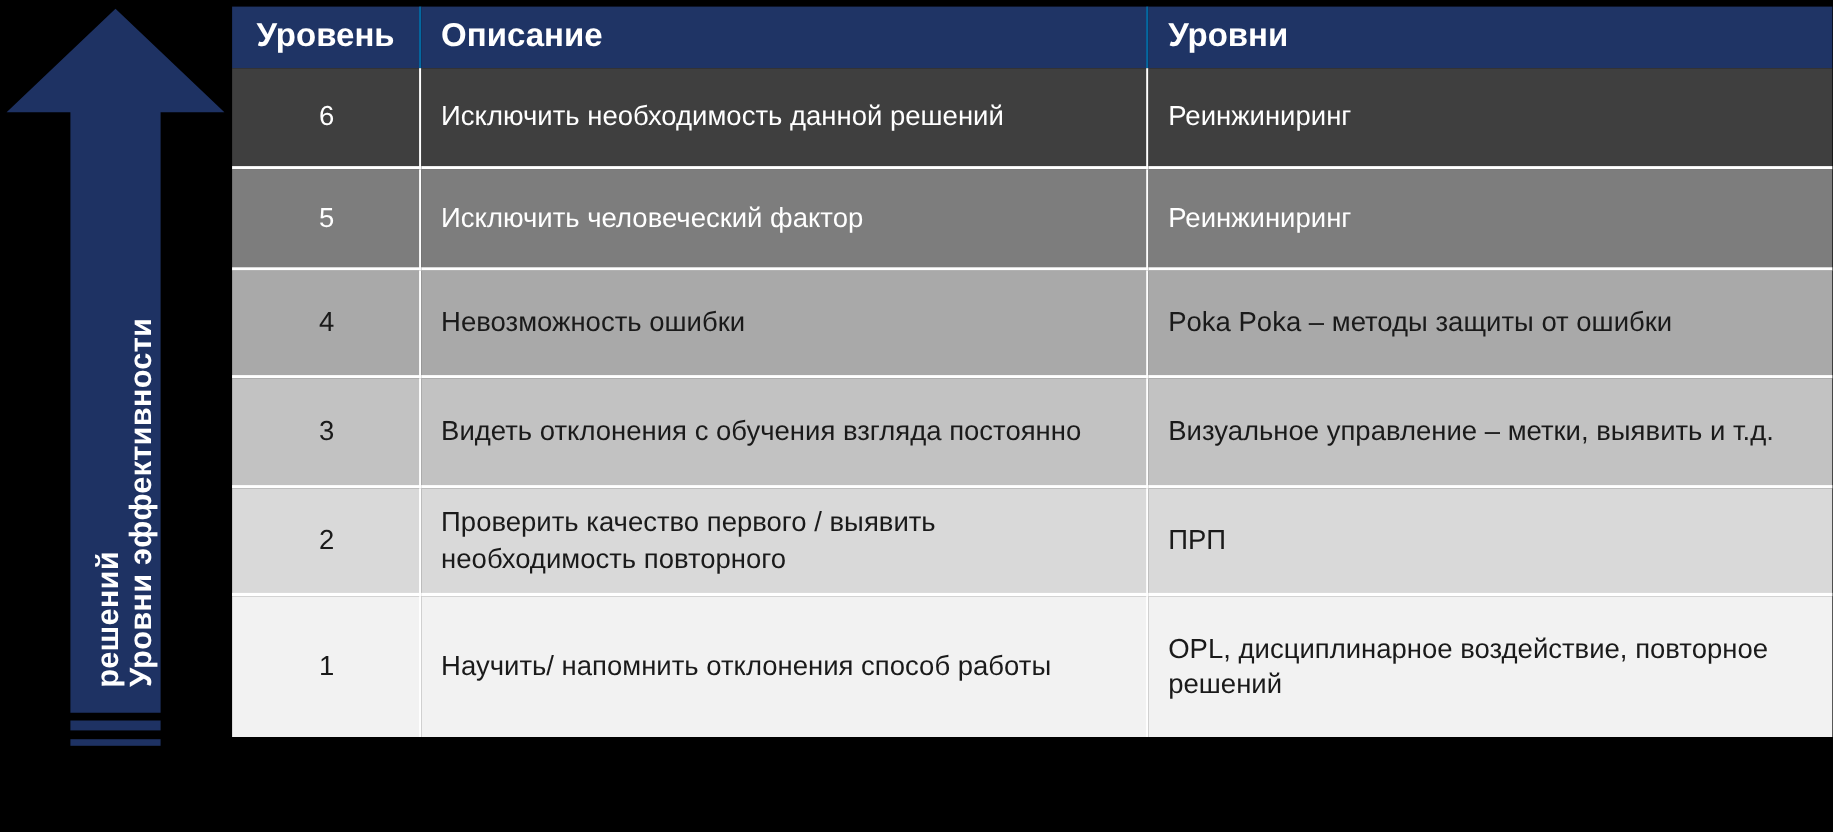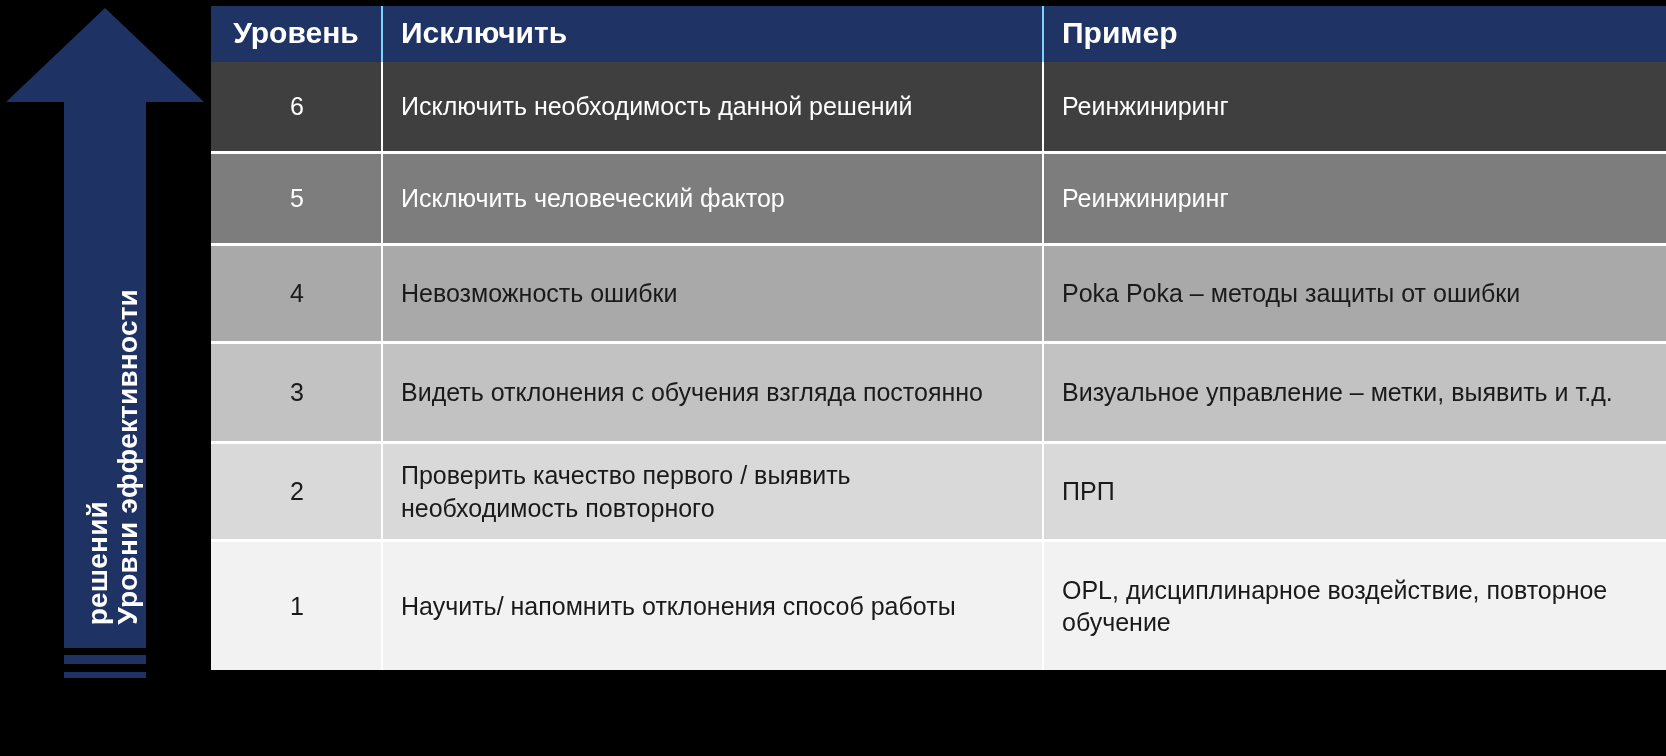--- a/index.html
+++ b/index.html
@@ -85,21 +85,21 @@
 
   #levels-table th {
     background: #1f3465;
     color: #ffffff;
     font-size: 30px;
     font-weight: bold;
     text-align: left;
     padding: 10px 14px 12px 18px;
     vertical-align: middle;
     height: 40px;
-    border-right: 2px solid #7dd3fc;
+    border-right: 2px solid #0369a1;
     box-sizing: border-box;
   }
   #levels-table th.th-level {
     text-align: center;
     padding-left: 14px;
   }
   #levels-table th:last-child { border-right: none; }
 
   #levels-table td {
     border-right: 2px solid #ffffff;
@@ -154,22 +154,22 @@
 
   <table id="levels-table">
     <colgroup>
       <col class="c-level">
       <col class="c-desc">
       <col class="c-ex">
     </colgroup>
     <thead>
       <tr>
         <th class="th-level">Уровень</th>
-        <th>Исключить</th>
-        <th>Пример</th>
+        <th>Описание</th>
+        <th>Уровни</th>
       </tr>
     </thead>
     <tbody>
       <tr class="r6">
         <td class="cell-level">6</td>
         <td class="cell-desc">Исключить необходимость данной решений</td>
         <td class="cell-example">Реинжиниринг</td>
       </tr>
       <tr class="r5">
         <td class="cell-level">5</td>
@@ -187,18 +187,18 @@
         <td class="cell-example">Визуальное управление – метки, выявить и т.д.</td>
       </tr>
       <tr class="r2">
         <td class="cell-level">2</td>
         <td class="cell-desc">Проверить качество первого / выявить необходимость повторного</td>
         <td class="cell-example">ПРП</td>
       </tr>
       <tr class="r1">
         <td class="cell-level">1</td>
         <td class="cell-desc">Научить/ напомнить отклонения способ работы</td>
-        <td class="cell-example">OPL, дисциплинарное воздействие, повторное обучение</td>
+        <td class="cell-example">OPL, дисциплинарное воздействие, повторное решений</td>
       </tr>
     </tbody>
   </table>
 
 </div>
 
 </body></html>

